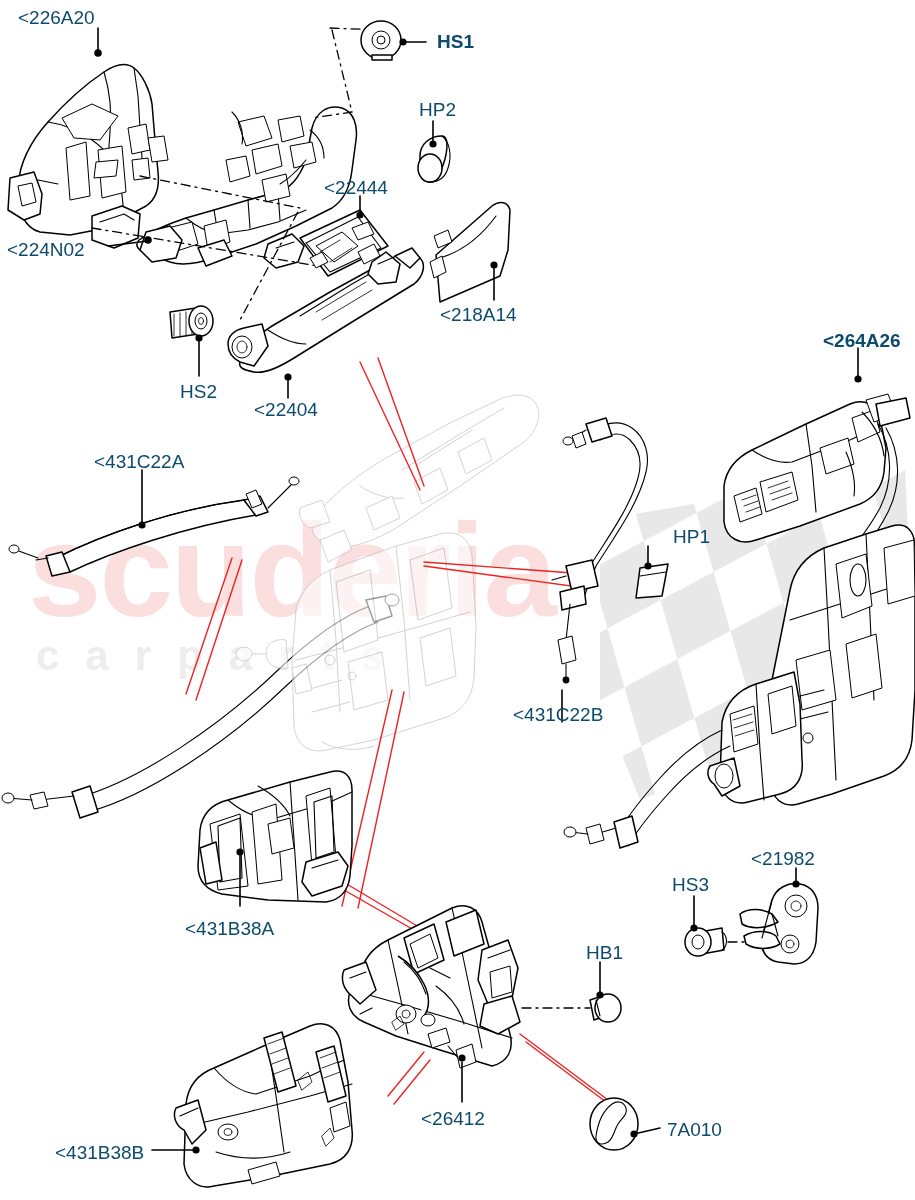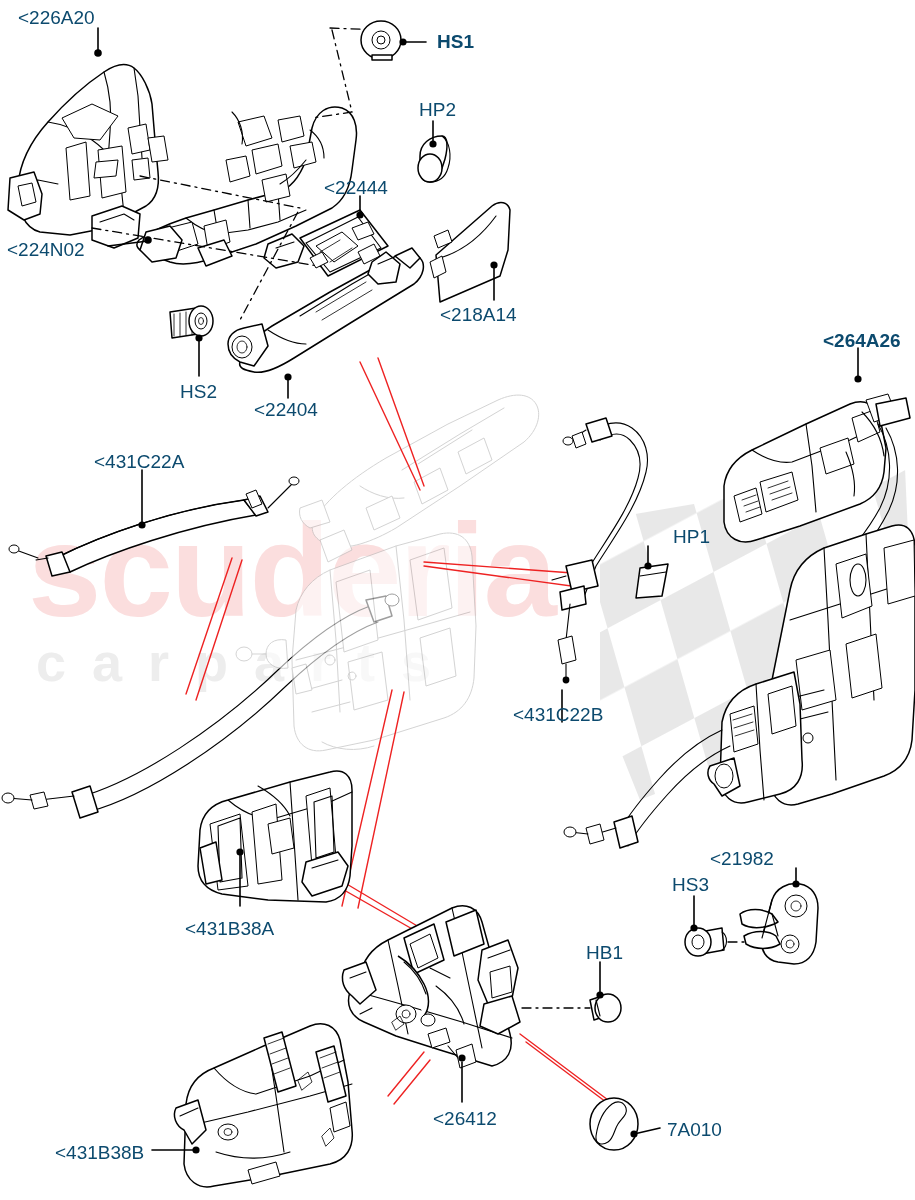--- a/index.html
+++ b/index.html
@@ -42,21 +42,21 @@
     font-weight: bold;
     letter-spacing: -2px;
     white-space: nowrap;
     line-height: 1;
     user-select: none;
   }
   .wm-carparts {
     position: absolute;
     color: #ededed;
     font-family: "Liberation Sans", sans-serif;
-    font-size: 54px;
+    font-size: 42px;
     font-weight: bold;
     letter-spacing: 26px;
     white-space: nowrap;
     line-height: 1;
     user-select: none;
   }
 </style>
 </head>
 <body>
 
@@ -521,19 +521,19 @@
   <div class="part-label" style="left:7px;  top:240px;">&lt;224N02</div>
   <div class="part-label" style="left:440px; top:305px;">&lt;218A14</div>
   <div class="part-label" style="left:180px; top:382px;">HS2</div>
   <div class="part-label" style="left:254px; top:400px;">&lt;22404</div>
   <div class="part-label" style="left:823px; top:331px;font-weight:bold;">&lt;264A26</div>
   <div class="part-label" style="left:94px;  top:452px;">&lt;431C22A</div>
   <div class="part-label" style="left:629px; top:527px;margin-left:44px;">HP1</div>
   <div class="part-label" style="left:513px; top:705px;">&lt;431C22B</div>
   <div class="part-label" style="left:185px; top:919px;">&lt;431B38A</div>
   <div class="part-label" style="left:672px; top:875px;">HS3</div>
-  <div class="part-label" style="left:710px; top:849px;">&lt;21982</div>
+  <div class="part-label" style="left:751px; top:849px;">&lt;21982</div>
   <div class="part-label" style="left:586px; top:943px;">HB1</div>
-  <div class="part-label" style="left:433px; top:1109px;text-align:center;">&lt;26412</div>
+  <div class="part-label" style="left:421px; top:1109px;text-align:center;">&lt;26412</div>
   <div class="part-label" style="left:667px; top:1120px;">7A010</div>
   <div class="part-label" style="left:55px;  top:1143px;">&lt;431B38B</div>
 
 </div>
 
 </body></html>

